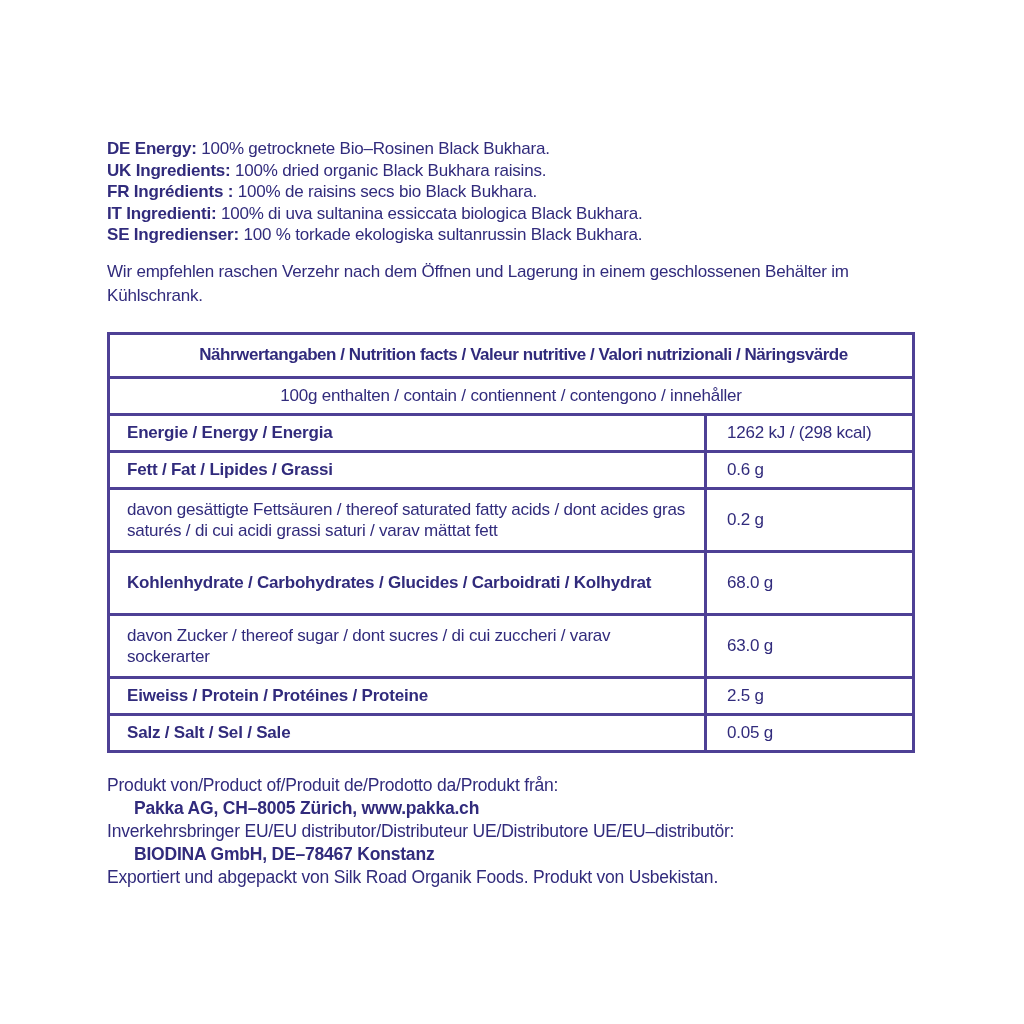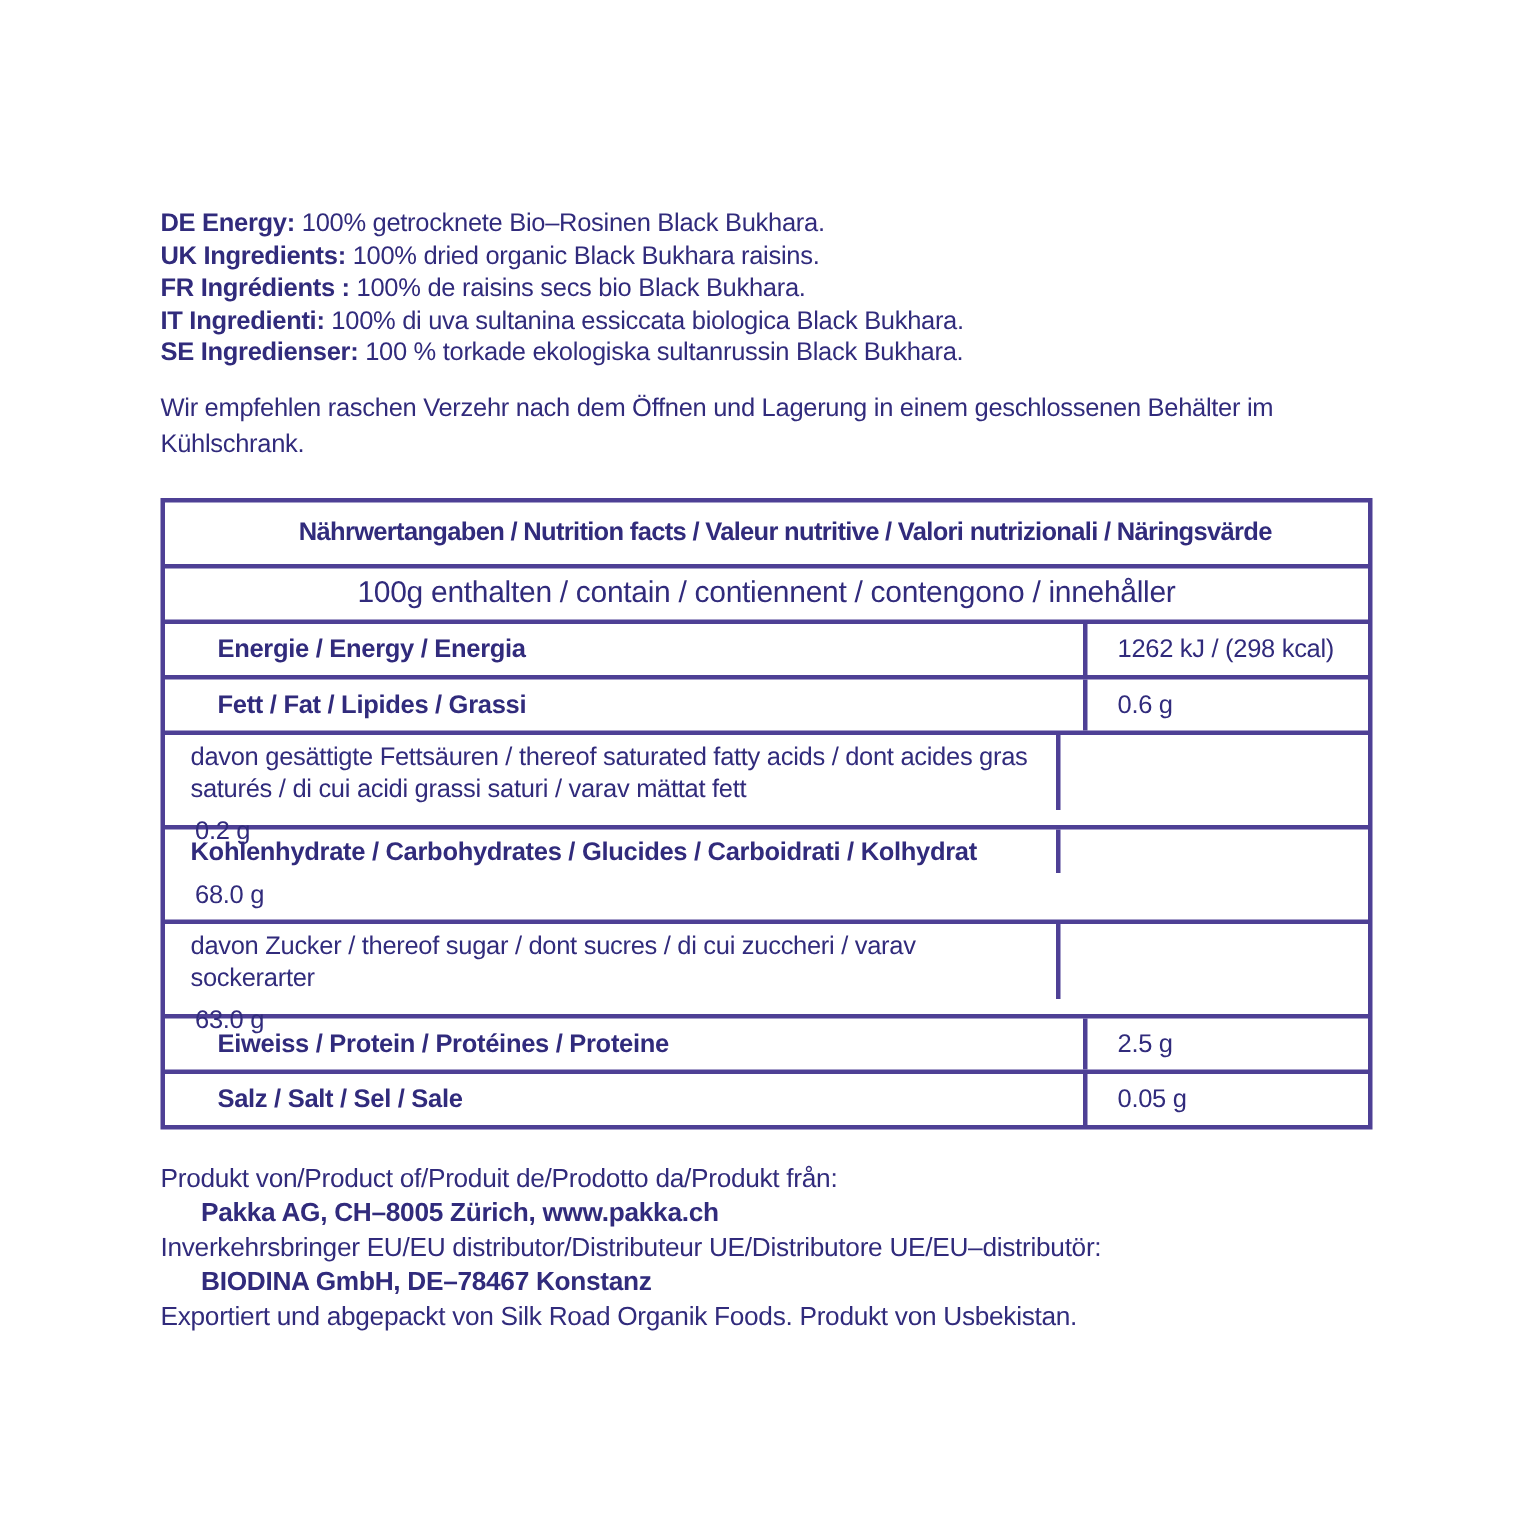--- a/index.html
+++ b/index.html
@@ -45,38 +45,38 @@
     height: 41px;
     align-items: center; justify-content: center;
     font-weight: 700; font-size: 17px;
     letter-spacing: -0.45px;
     white-space: nowrap;
     padding-left: 25px;
   }
   .nt-sub {
     height: 37px;
     align-items: center; justify-content: center;
-    font-size: 20px;
+    font-size: 17px;
   }
   .nrow .cell-label {
     width: 597px;
     border-right: 3px solid var(--border);
     display: flex; align-items: center;
     padding: 4px 14px 4px 17px;
     font-size: 17px; line-height: 21px;
   }
   .nrow .cell-value {
     flex: 1;
     display: flex; align-items: center;
     padding: 4px 4px 4px 20px;
     font-size: 17px;
     white-space: nowrap;
   }
-  .nrow.h-single { height: 37px; padding-left: 18px; }
-  .nrow.h-double { height: 63px; flex-direction: column; }
+  .nrow.h-single { height: 37px; }
+  .nrow.h-double { height: 63px; }
   .nrow.bold .cell-label { font-weight: 700; }
   
   .producer {
     margin-top: 21px;
     font-size: 17.5px;
     line-height: 23px;
   }
   .producer-line.bold { font-weight: 700; margin-left: 27px; }
 </style>
 </head>

